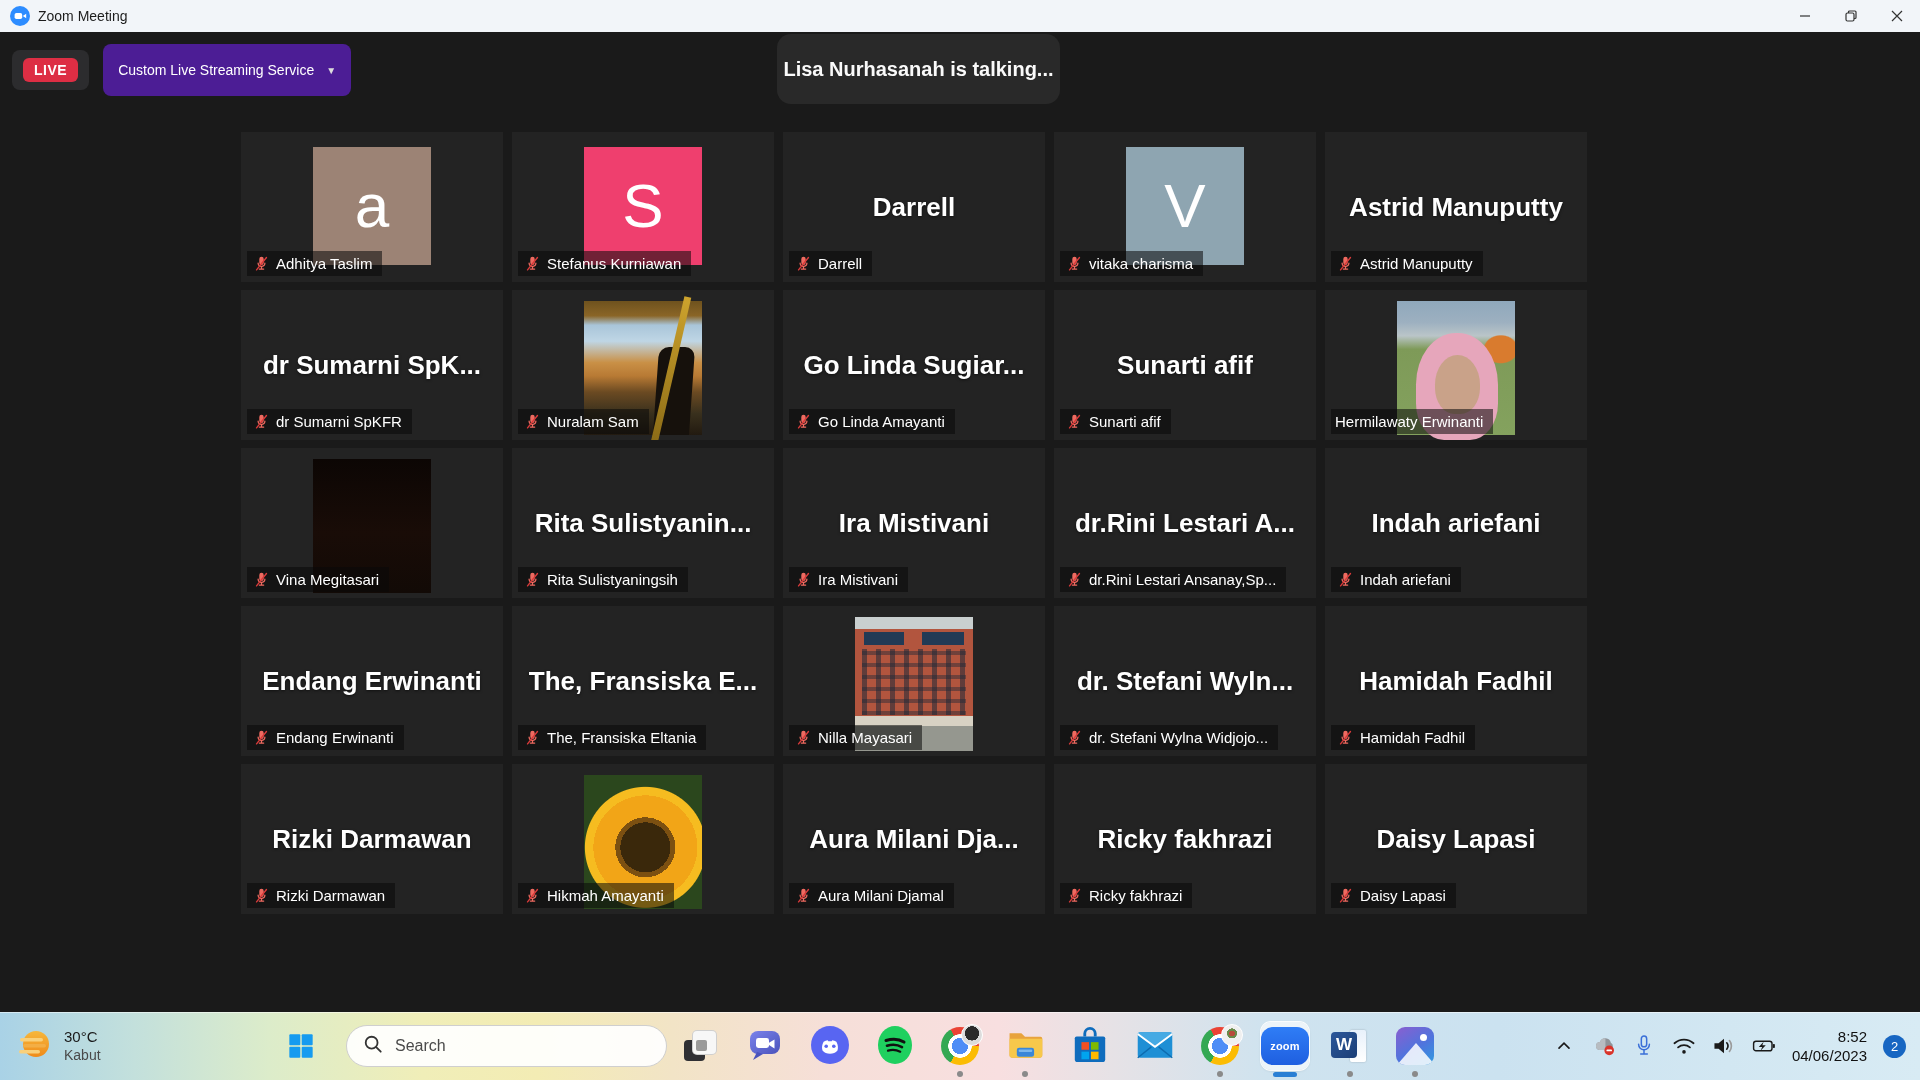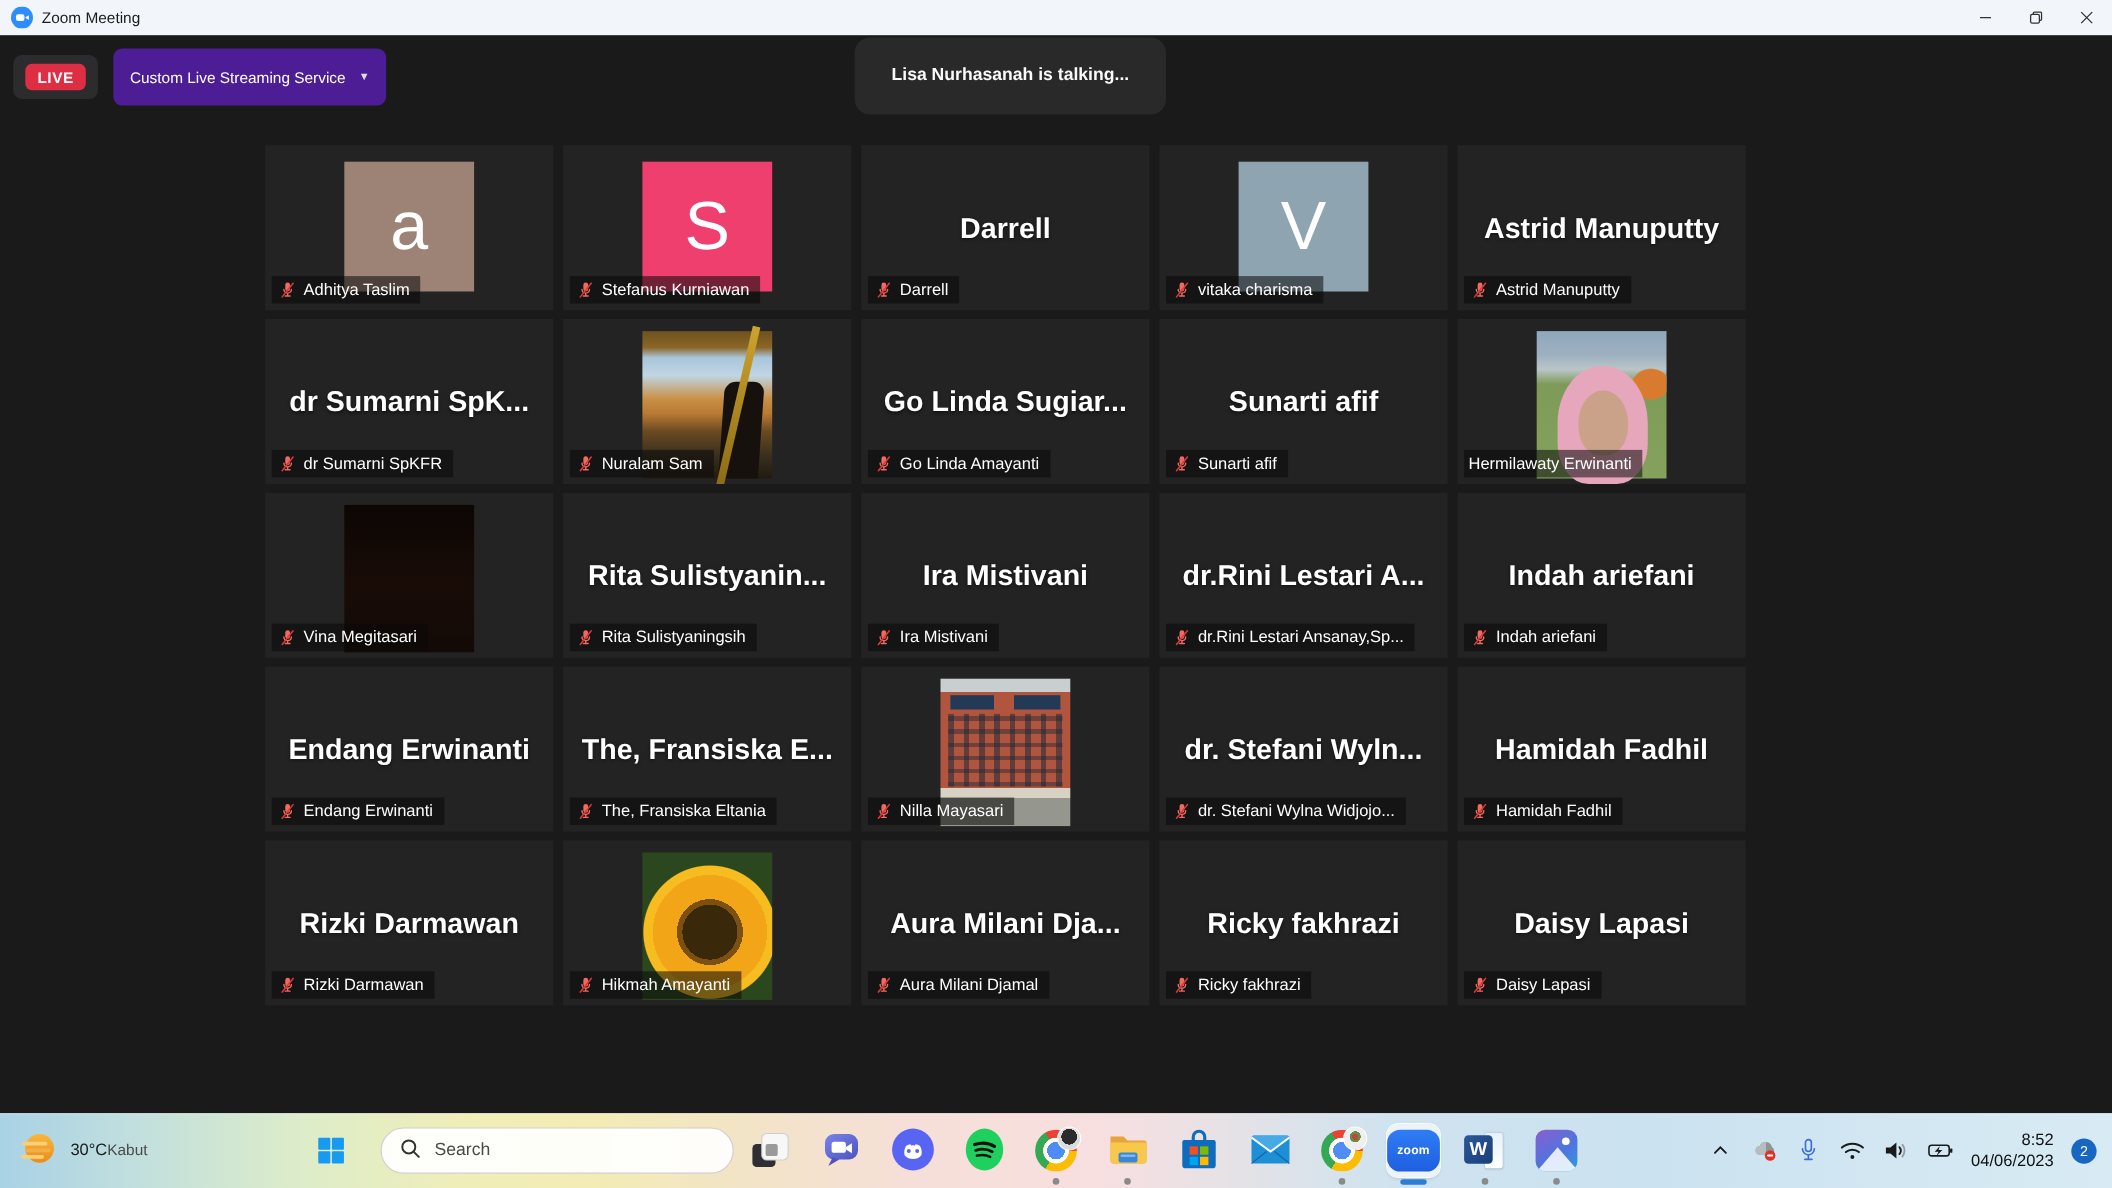--- a/index.html
+++ b/index.html
@@ -17,21 +17,21 @@
   .live-row{position:absolute;top:12px;left:12px;display:flex;gap:14px;align-items:center;}
   .live-chip{background:#2c2c2e;border-radius:8px;height:40px;display:flex;align-items:center;
     padding:0 11px;}
   .live-pill{color:#fff;font-weight:bold;font-size:14px;letter-spacing:.5px;
     padding:4px 11px;border-radius:6px;}
   .stream-chip{background:#4c1d95;border-radius:8px;height:52px;display:flex;align-items:center;
     gap:12px;padding:0 15px;color:#fff;font-size:14px;cursor:pointer;}
   .stream-caret{font-size:10px;color:#ddd;}
   .toast{position:absolute;left:777px;top:2px;width:283px;height:70px;background:#292929;
     border-radius:14px;display:flex;align-items:center;justify-content:center;color:#fafafa;
-    font-weight:bold;font-size:16px;}
+    font-weight:bold;font-size:20px;}
   
   .grid{position:absolute;left:241px;top:100px;display:grid;
     grid-template-columns:repeat(5,262px);grid-auto-rows:150px;column-gap:9px;row-gap:8px;}
   .tile{position:relative;background:#232323;overflow:hidden;}
   .display-name{position:absolute;inset:0;display:flex;align-items:center;justify-content:center;
     color:#fff;font-weight:700;font-size:26px;white-space:nowrap;
     text-shadow:0 1px 3px rgba(0,0,0,.55);}
   .avatar-letter{position:absolute;left:72px;top:15px;width:118px;height:118px;color:#fff;
     font-size:62px;display:flex;align-items:center;justify-content:center;line-height:1;}
   .photo{position:absolute;left:72px;top:11px;width:118px;height:134px;}
@@ -66,21 +66,21 @@
     width:84%;height:10%;background:linear-gradient(90deg,#223a55 0 40%,rgba(0,0,0,0) 40% 58%,#223a55 58%);}
   .photo[data-photo="hikmah-sunflower"]{background:
     radial-gradient(circle at 52% 54%, #3a280b 0 25px, #7c5011 25px 30px, #f2a517 30px 52px,
       #f6bc20 52px 60px, #2b471d 61px 100%);}
   
   .taskbar{position:absolute;left:0;right:0;bottom:0;height:68px;
     background:linear-gradient(90deg,#a9d2e6 0%,#c3e0dc 7%,#dcecca 14%,#f0eeb8 22%,#f3ecb4 28%,
       #f2e4c6 35%,#f6dfd8 43%,#f8dfe0 52%,#e6e2e6 58%,#cfe3ef 66%,#cbe2f0 78%,#d2e7f2 90%,#d8ebf4 100%);
     box-shadow:inset 0 1px 0 rgba(255,255,255,.5);z-index:5;}
   .weather{position:absolute;left:16px;top:0;height:100%;display:flex;align-items:center;gap:10px;cursor:pointer;}
-  .weather-txt{display:flex;flex-direction:row;line-height:1.25;}
+  .weather-txt{display:flex;flex-direction:column;line-height:1.25;}
   .weather-temp{font-size:15px;color:#1a1a1a;}
   .weather-cond{font-size:14px;color:#4a4a4a;}
   .start-btn{position:absolute;left:281px;top:14px;width:40px;height:40px;border:none;background:transparent;
     display:flex;align-items:center;justify-content:center;cursor:pointer;padding:0;}
   .search-pill{position:absolute;left:346px;top:13px;width:321px;height:42px;border-radius:22px;
     background:rgba(255,255,255,.92);border:1px solid #cfcfcf;display:flex;align-items:center;gap:12px;
     padding:0 16px;box-sizing:border-box;cursor:text;}
   .search-txt{font-size:16px;color:#4a4a4a;}
   .apps{position:absolute;left:676px;top:10px;display:flex;gap:17px;}
   .app{position:relative;width:48px;height:48px;border:none;background:transparent;border-radius:10px;

